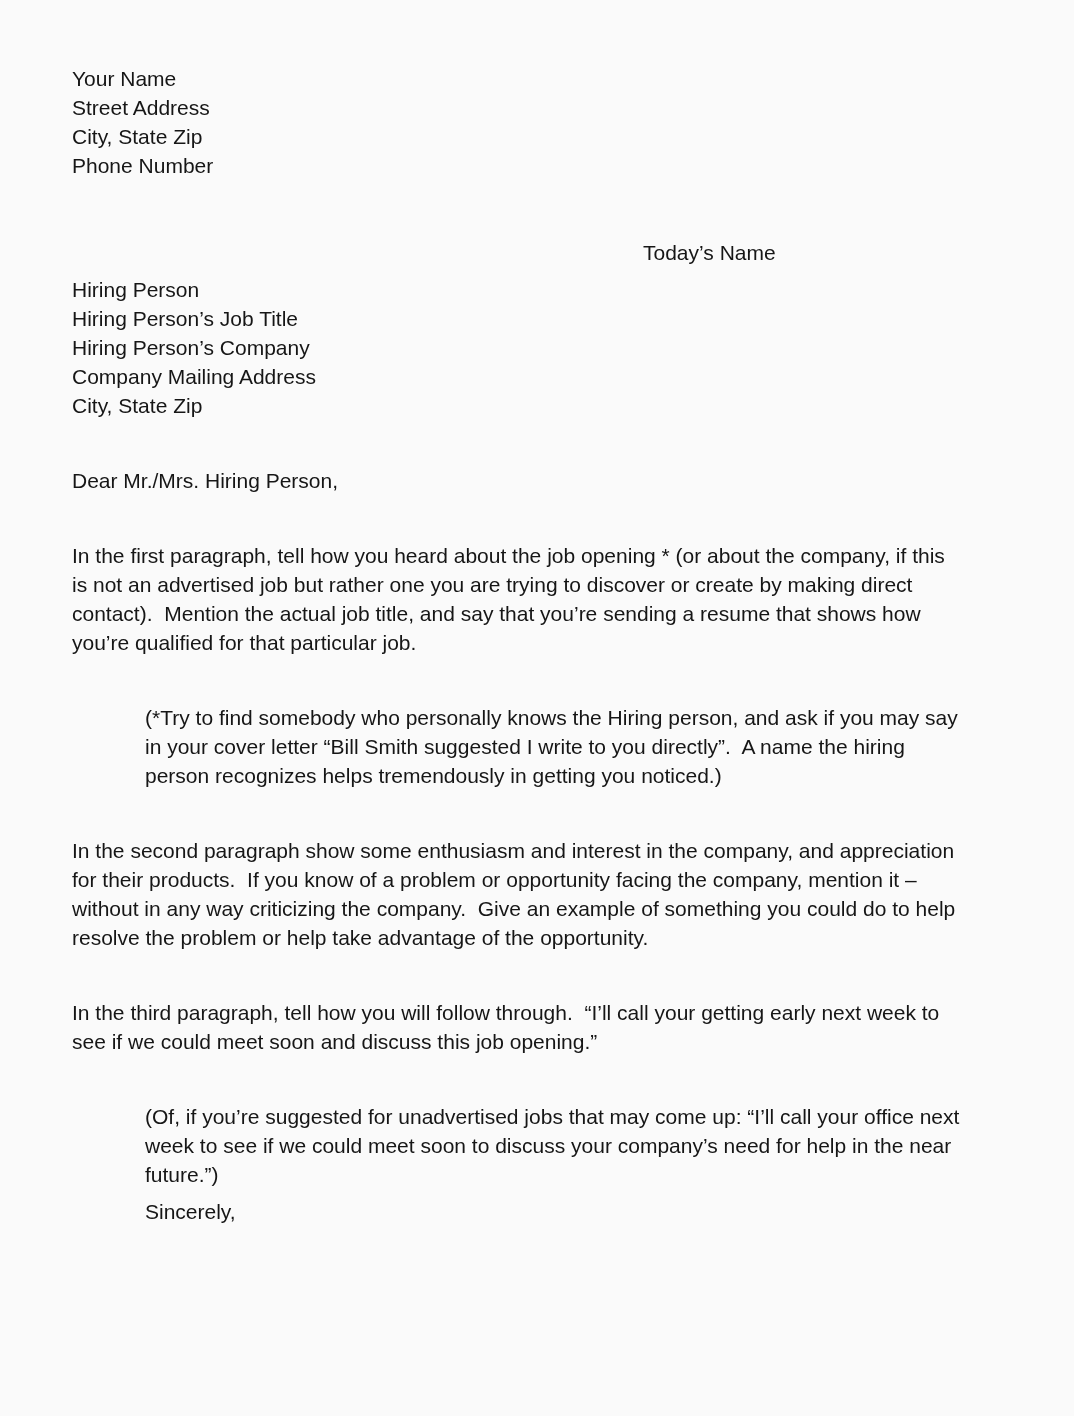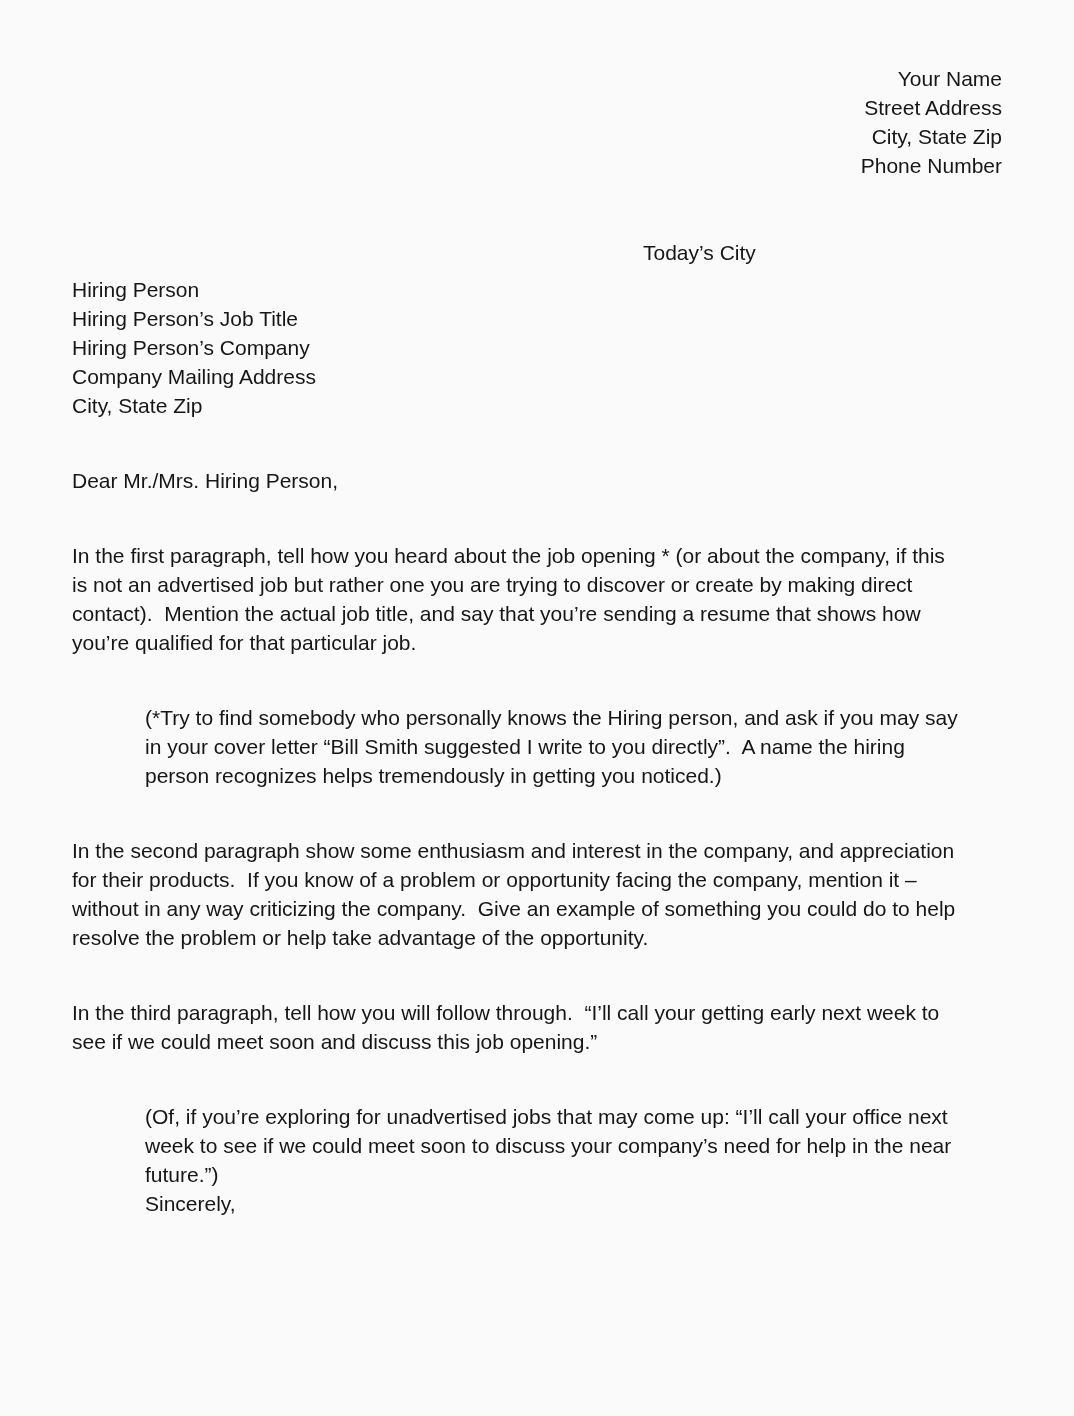--- a/index.html
+++ b/index.html
@@ -19,54 +19,54 @@
   .page {
     width: 1074px;
     min-height: 1416px;
     padding: 64px 42px 70px 72px;
   }
   .text {
     white-space: pre-wrap;
   }
   .sender {
     width: 930px;
-    text-align: right;
+    text-align: left;
   }
   .date-line {
     margin-top: 58px;
     margin-left: 571px;
   }
   .recipient {
     margin-top: 8px;
   }
   .block {
     margin-top: 46px;
   }
   .flush {
     width: 960px;
   }
   .indented {
     margin-left: 73px;
     width: 890px;
   }
   .closing-group {
-    margin-top: 0;
+    margin-top: 8px;
   }
 </style>
 </head>
 <body>
 
 <div class="page">
 
   <div class="sender text">Your Name
 Street Address
 City, State Zip
 Phone Number</div>
 
-  <div class="date-line text">Today’s City</div>
+  <div class="date-line text">Today’s Name</div>
 
   <div class="recipient text">Hiring Person
 Hiring Person’s Job Title
 Hiring Person’s Company
 Company Mailing Address
 City, State Zip</div>
 
   <div class="block flush text">Dear Mr./Mrs. Hiring Person,</div>
 
   <div class="block flush text">In the first paragraph, tell how you heard about the job opening * (or about the company, if this
@@ -80,21 +80,21 @@
 
   <div class="block flush text">In the second paragraph show some enthusiasm and interest in the company, and appreciation
 for their products.  If you know of a problem or opportunity facing the company, mention it –
 without in any way criticizing the company.  Give an example of something you could do to help
 resolve the problem or help take advantage of the opportunity.</div>
 
 
   <div class="block flush text">In the third paragraph, tell how you will follow through.  “I’ll call your getting early next week to
 see if we could meet soon and discuss this job opening.”</div>
 
-  <div class="block indented text">(Of, if you’re exploring for unadvertised jobs that may come up: “I’ll call your office next
+  <div class="block indented text">(Of, if you’re suggested for unadvertised jobs that may come up: “I’ll call your office next
 week to see if we could meet soon to discuss your company’s need for help in the near
 future.”)</div>
 
 
   <div class="closing-group indented">
     <div class="text">Sincerely,</div>
   </div>
 
 </div>
 

